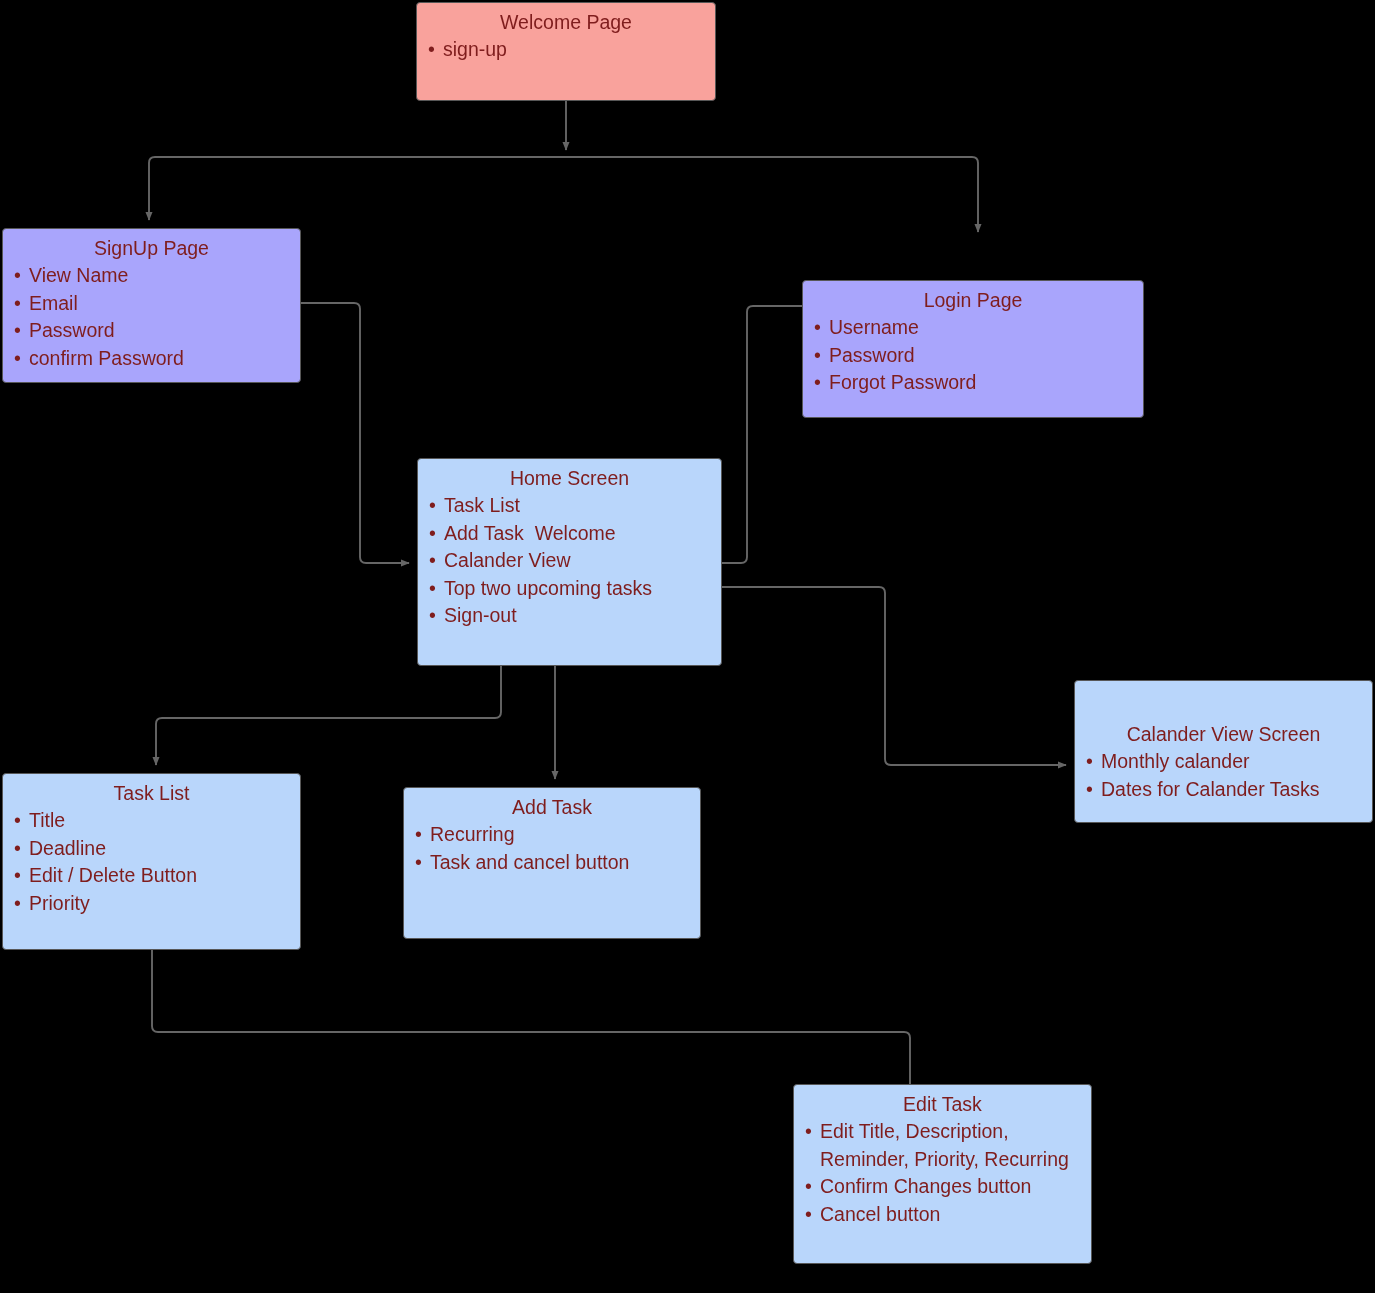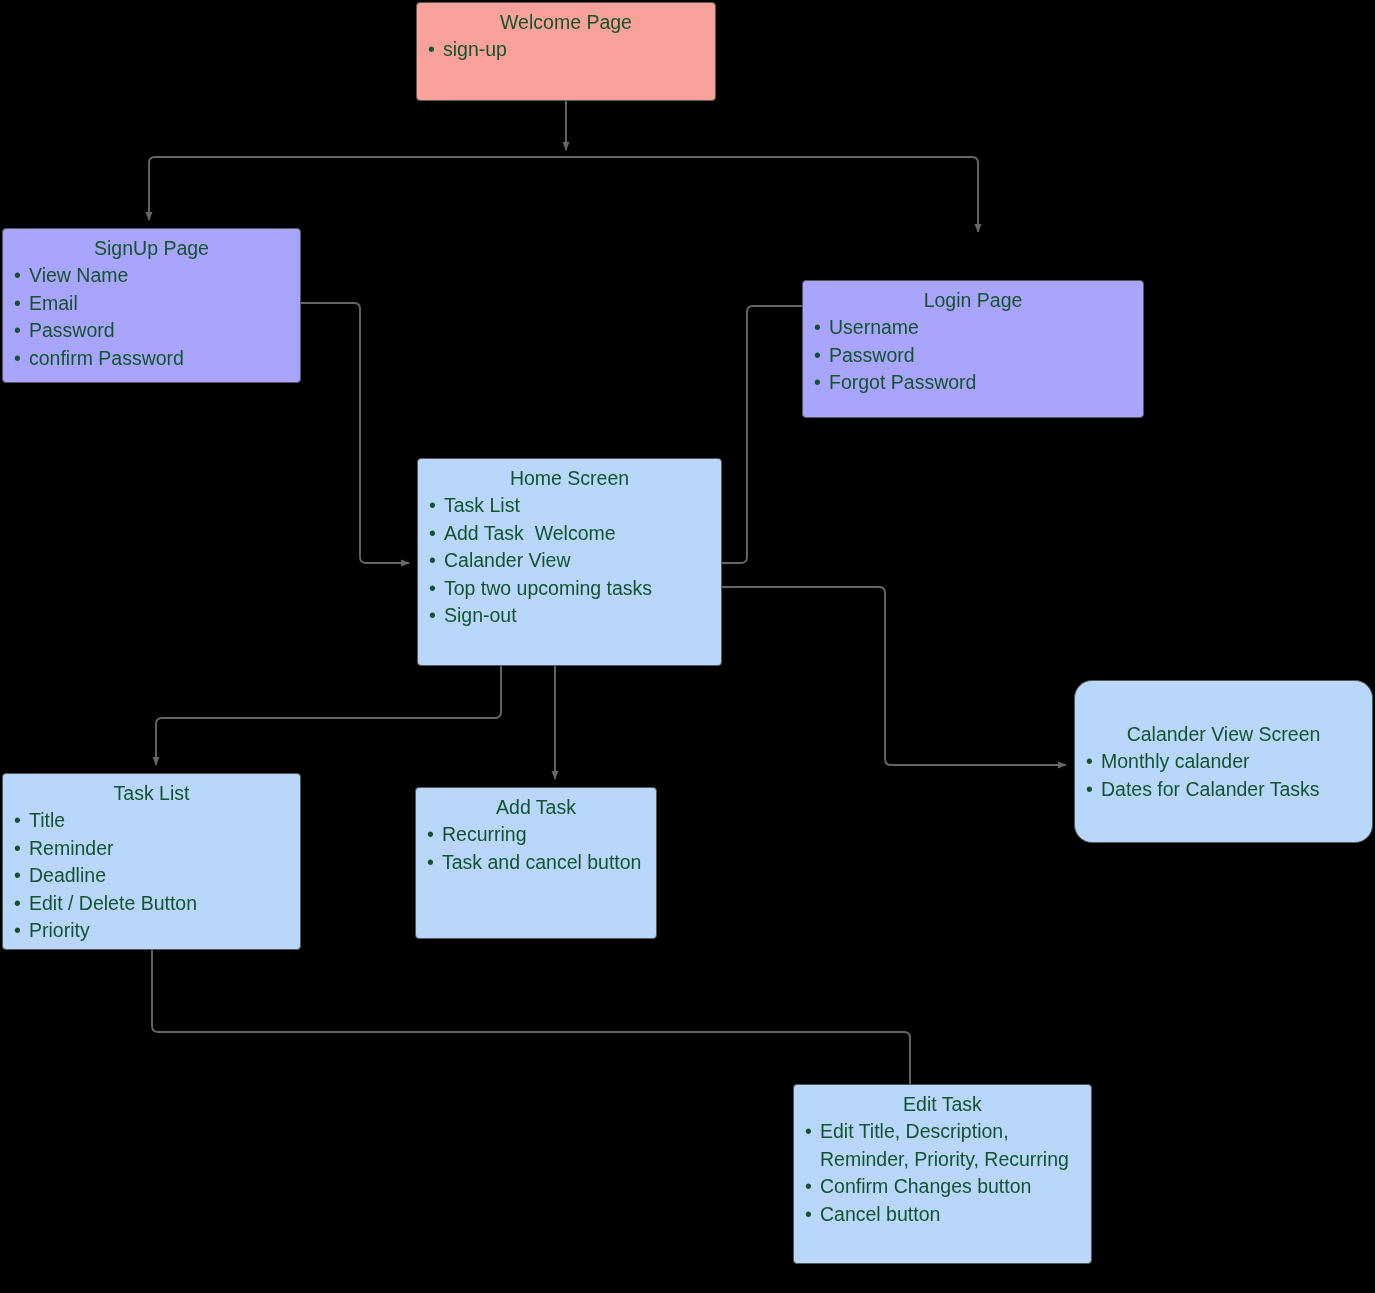--- a/index.html
+++ b/index.html
@@ -25,21 +25,21 @@
     left: 0; top: 0;
     width: 1375px;
     height: 1293px;
     pointer-events: none;
   }
   .node {
     position: absolute;
     box-sizing: border-box;
     border: 1.6px solid #575757;
     border-radius: 4px;
-    color: #14532d;
+    color: #7f1d1d;
     font-size: 19.5px;
     line-height: 27.4px;
     padding: 6px 9px 8px 9px;
     overflow: hidden;
   }
   .node .title {
     text-align: center;
     white-space: pre;
   }
   .node ul {
@@ -125,40 +125,39 @@
     <div class="title">Home Screen</div>
     <ul>
       <li>Task List</li>
       <li>Add Task  Welcome</li>
       <li>Calander View</li>
       <li>Top two upcoming tasks</li>
       <li>Sign-out</li>
     </ul>
   </div>
 
-  <div class="node c-blue" style="left:1074px;top:680px;width:299px;height:163px;border-radius:18px;">
+  <div class="node c-blue" style="left:1074px;top:680px;width:299px;height:143px;">
     <div class="title" style="padding-top:34px;">Calander View Screen</div>
     <ul>
       <li>Monthly calander</li>
       <li>Dates for Calander Tasks</li>
     </ul>
   </div>
 
   <div class="node c-blue" style="left:2px;top:773px;width:299px;height:177px;">
     <div class="title">Task List</div>
     <ul>
       <li>Title</li>
-      <li>Reminder</li>
       <li>Deadline</li>
       <li>Edit / Delete Button</li>
       <li>Priority</li>
     </ul>
   </div>
 
-  <div class="node c-blue" style="left:415px;top:787px;width:242px;height:152px;">
+  <div class="node c-blue" style="left:403px;top:787px;width:298px;height:152px;">
     <div class="title">Add Task</div>
     <ul>
       <li>Recurring</li>
       <li>Task and cancel button</li>
     </ul>
   </div>
 
   <div class="node c-blue" style="left:793px;top:1084px;width:299px;height:180px;">
     <div class="title">Edit Task</div>
     <ul>

